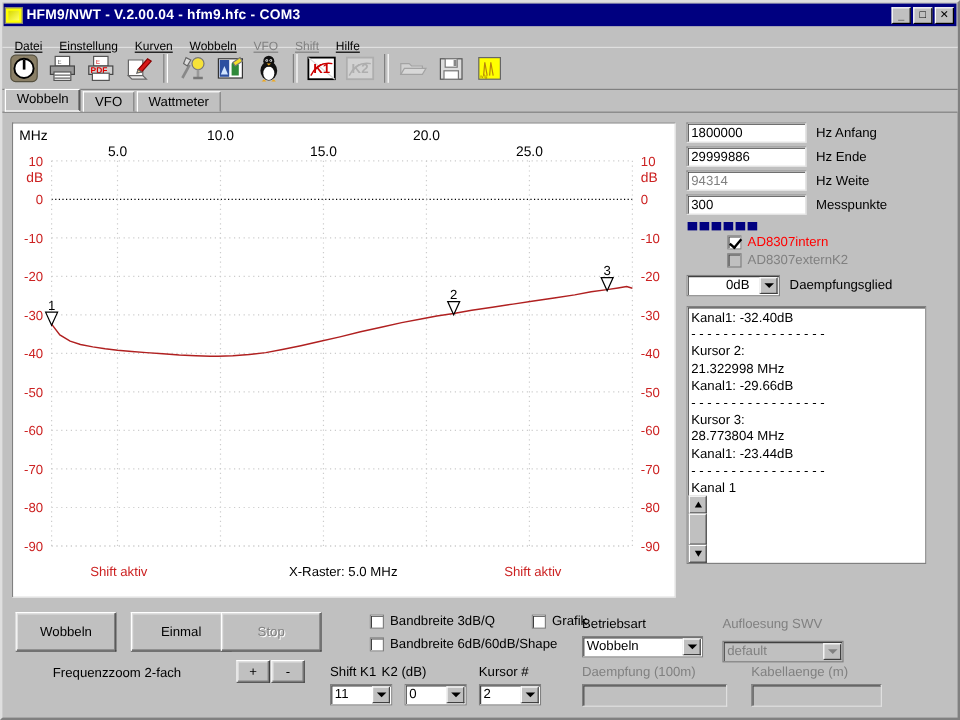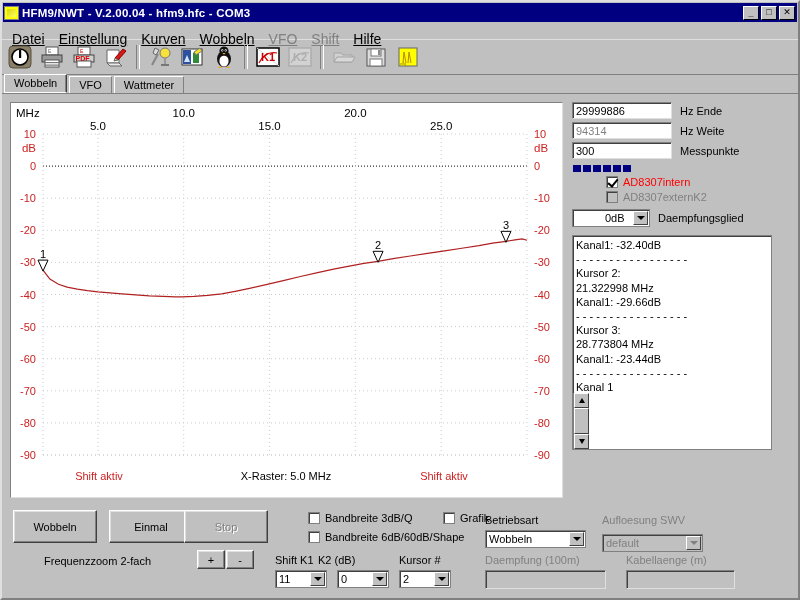--- a/index.html
+++ b/index.html
@@ -54,21 +54,21 @@
     font-size:9px; line-height:1; color:#000; font-family:"Liberation Sans", sans-serif;
   }
   .tbtn.min span { align-items:flex-end; padding-bottom:1px; font-weight:bold; }
   
   #menu-bar {
     height:17px; display:flex; align-items:center;
     padding-left:3px; background:#c0c0c0;
     border-bottom:1px solid #c0c0c0;
   }
   .menu-item {
-    padding:1px 7px; font-size:14px; color:#000; white-space:nowrap; cursor:default;margin-top:18px;
+    padding:1px 7px; font-size:10px; color:#000; white-space:nowrap; cursor:default;margin-top:18px;
   }
   .menu-item.disabled { color:#808080; }
   .menu-item u { text-decoration:underline; }
   
   #toolbar {
     height:36px; display:flex; align-items:center; padding:0 2px;
     background:#c0c0c0;
     border-top:1px solid #dfdfdf;
     border-bottom:1px solid #808080;
   }
@@ -428,20 +428,24 @@
         <g id="g-notes">
             <text x="88" y="377" text-anchor="middle" font-family="&quot;Liberation Sans&quot;, sans-serif" font-size="11" fill="#cc2222">Shift aktiv</text>
             <text x="275" y="377" text-anchor="middle" font-family="&quot;Liberation Sans&quot;, sans-serif" font-size="11" fill="#000000">X-Raster: 5.0 MHz</text>
             <text x="433" y="377" text-anchor="middle" font-family="&quot;Liberation Sans&quot;, sans-serif" font-size="11" fill="#cc2222">Shift aktiv</text>
           </g>
       </svg>
     </div>
 
     <div id="right-panel">
 
+      <div class="field-row">
+        <div class="txtfield">1800000</div>
+        <div class="field-label">Hz Anfang</div>
+      </div>
       <div class="field-row">
         <div class="txtfield">29999886</div>
         <div class="field-label">Hz Ende</div>
       </div>
       <div class="field-row">
         <div class="txtfield readonly">94314</div>
         <div class="field-label">Hz Weite</div>
       </div>
       <div class="field-row">
         <div class="txtfield">300</div>

